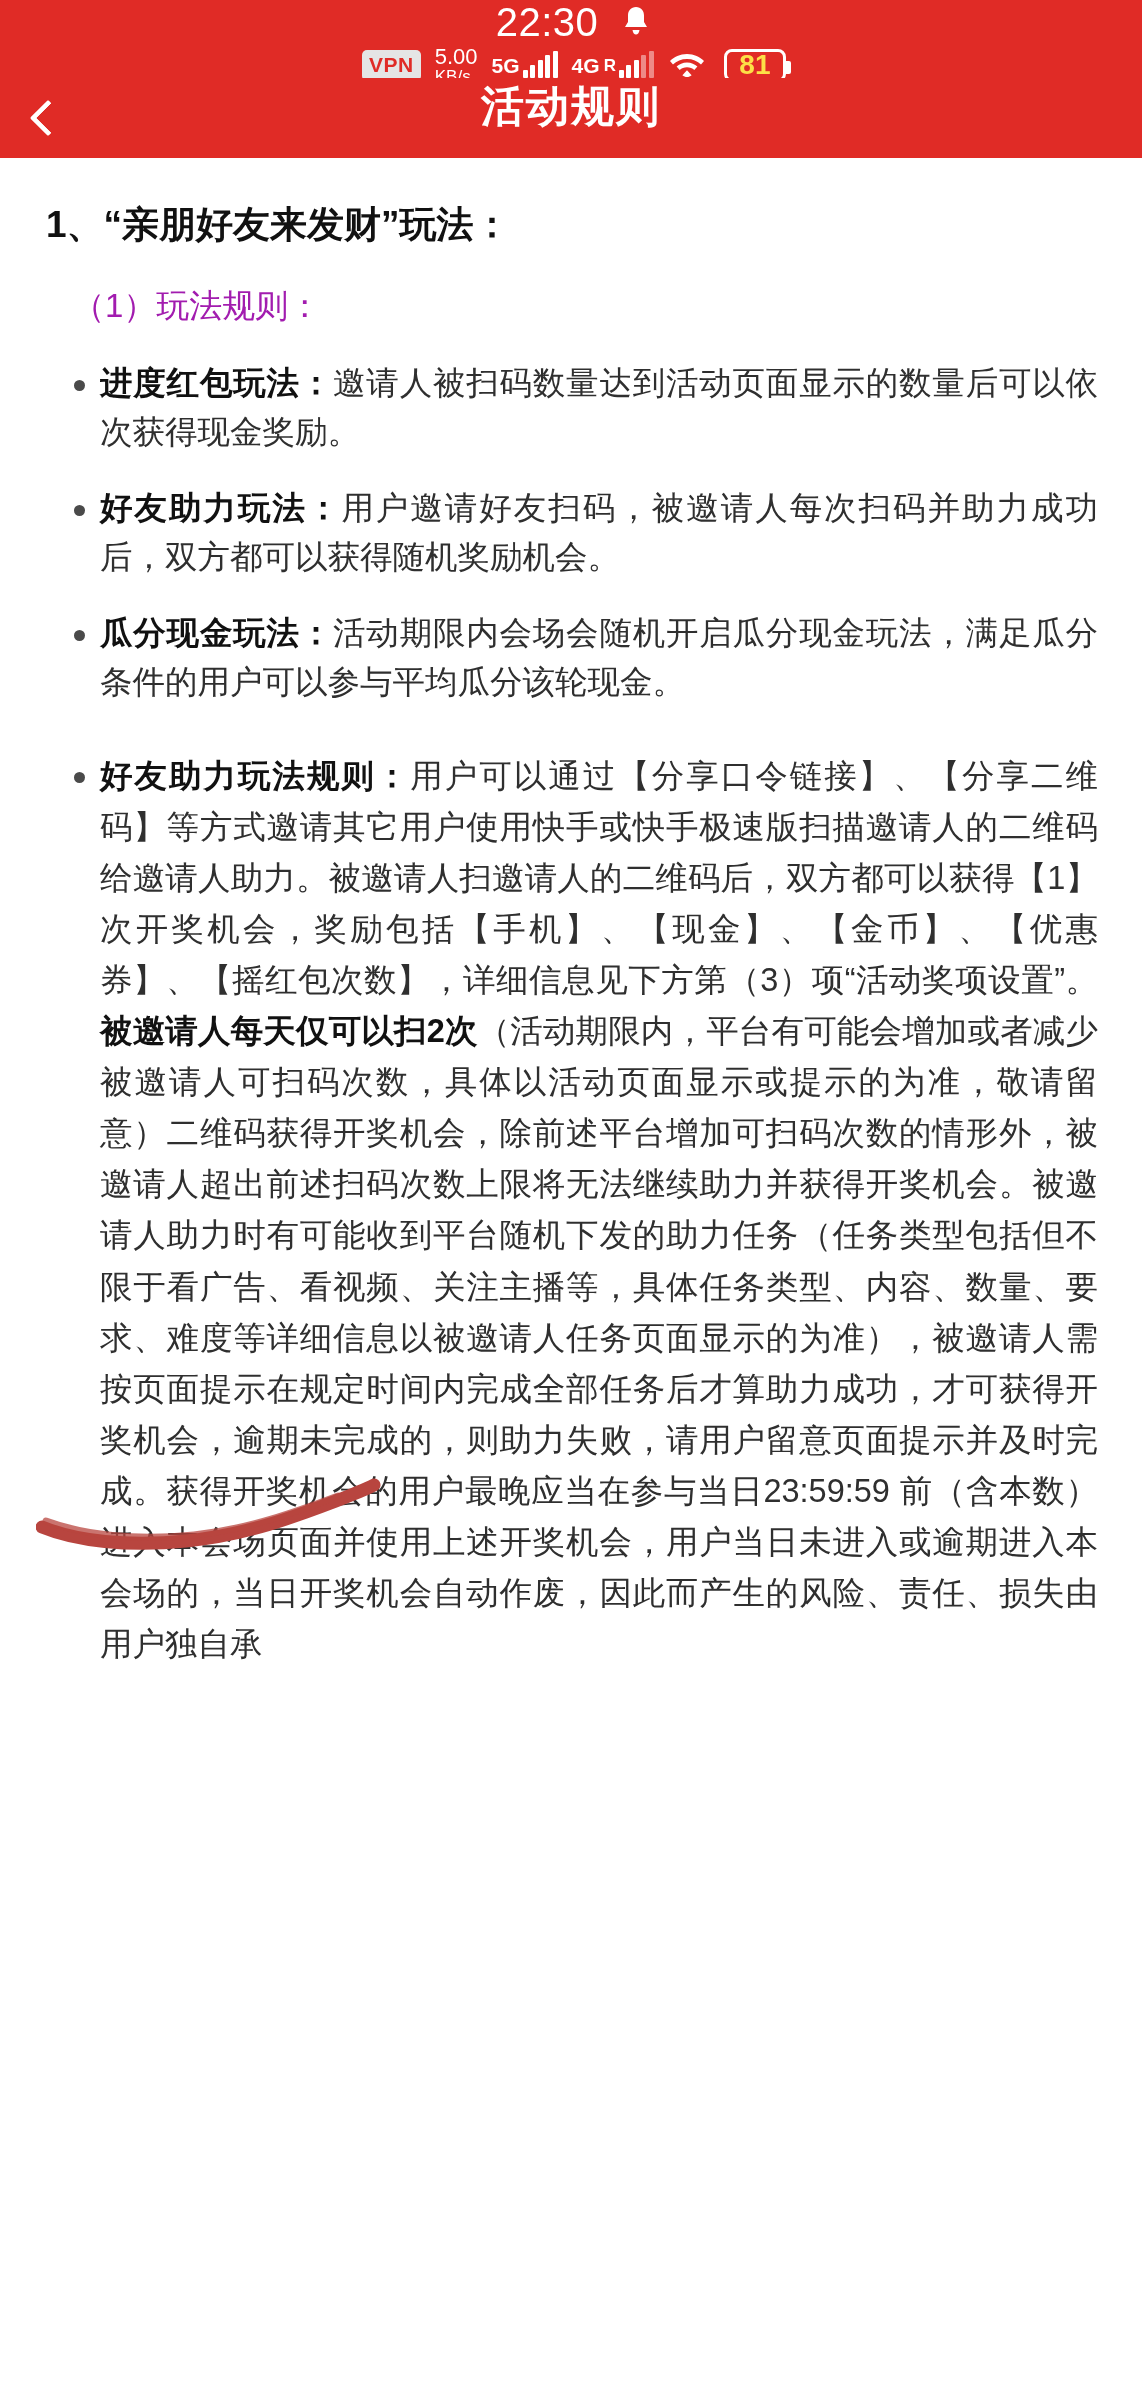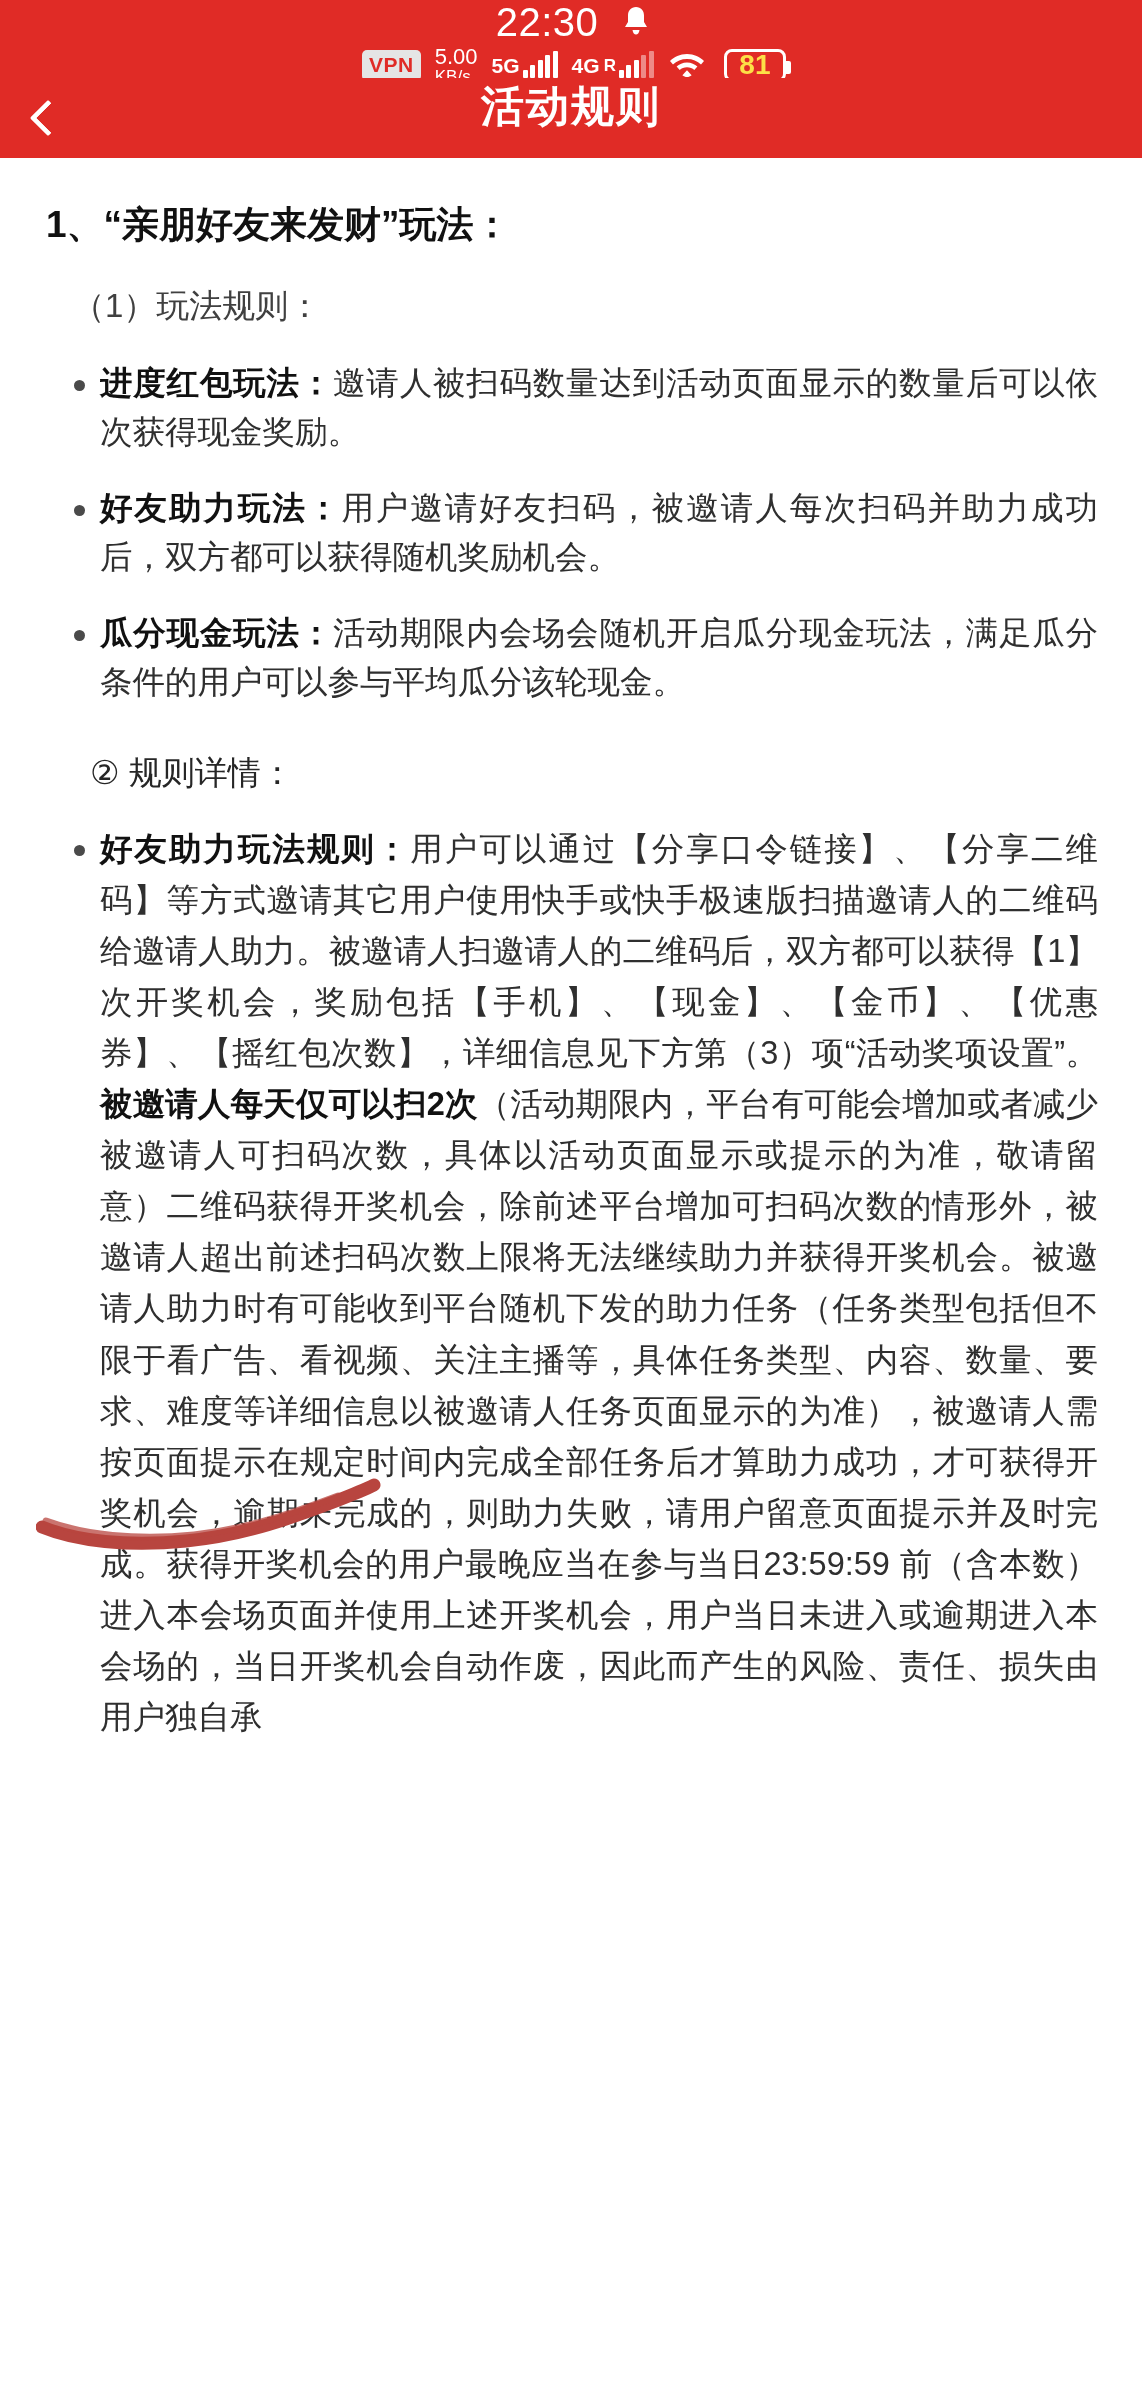--- a/index.html
+++ b/index.html
@@ -100,21 +100,21 @@
   }
   .h1 {
     font-size: 37px;
     font-weight: bold;
     color: #111111;
     letter-spacing: 0px;
     margin: 12px 0 34px 2px;
   }
   .h2 {
     font-size: 33px;
-    color: #404040;
+    color: #a21caf;
     margin: 0 0 30px 28px;
     font-weight: 400;
   }
   .h3 {
     font-size: 33px;
     color: #262626;
     margin: 0 0 28px 46px;
     font-weight: 400;
   }
   .bullets { margin: 0 0 14px 0; padding: 0; list-style: none; }
@@ -242,21 +242,20 @@
     <li class="bullet">
       <b>好友助力玩法：</b><span>用户邀请好友扫码，被邀请人每次扫码并助力成功后，双方都可以获得随机奖励机会。</span>
     </li>
     <li class="bullet">
       <b>瓜分现金玩法：</b><span>活动期限内会场会随机开启瓜分现金玩法，满足瓜分条件的用户可以参与平均瓜分该轮现金。</span>
     </li>
   </ul>
 
   <div class="gap"></div>
 
-  <div class="h3">② 规则详情：</div>
 
   <p class="para">
     <b>好友助力玩法规则：</b><span>用户可以通过【分享口令链接】、【分享二维码】等方式邀请其它用户使用快手或快手极速版扫描邀请人的二维码给邀请人助力。被邀请人扫邀请人的二维码后，双方都可以获得【1】次开奖机会，奖励包括【手机】、【现金】、【金币】、【优惠券】、【摇红包次数】，详细信息见下方第（3）项“活动奖项设置”。</span><b>被邀请人每天仅可以扫2次</b><span>（活动期限内，平台有可能会增加或者减少被邀请人可扫码次数，具体以活动页面显示或提示的为准，敬请留意）二维码获得开奖机会，除前述平台增加可扫码次数的情形外，被邀请人超出前述扫码次数上限将无法继续助力并获得开奖机会。被邀请人助力时有可能收到平台随机下发的助力任务（任务类型包括但不限于看广告、看视频、关注主播等，具体任务类型、内容、数量、要求、难度等详细信息以被邀请人任务页面显示的为准），被邀请人需按页面提示在规定时间内完成全部任务后才算助力成功，才可获得开奖机会，逾期未完成的，则助力失败，请用户留意页面提示并及时完成。获得开奖机会的用户最晚应当在参与当日23:59:59 前（含本数）进入本会场页面并使用上述开奖机会，用户当日未进入或逾期进入本会场的，当日开奖机会自动作废，因此而产生的风险、责任、损失由用户独自承</span>
   </p>
 
 </div>
 
 <div class="scribble">
   <svg width="520" height="110" viewBox="0 0 520 110" aria-hidden="true">
     <path d="M6 72 C40 86 92 92 150 86 C210 80 258 62 300 46 C318 39 330 34 338 30" stroke="#b8453f" stroke-width="13" fill="none" stroke-linecap="round"></path>

